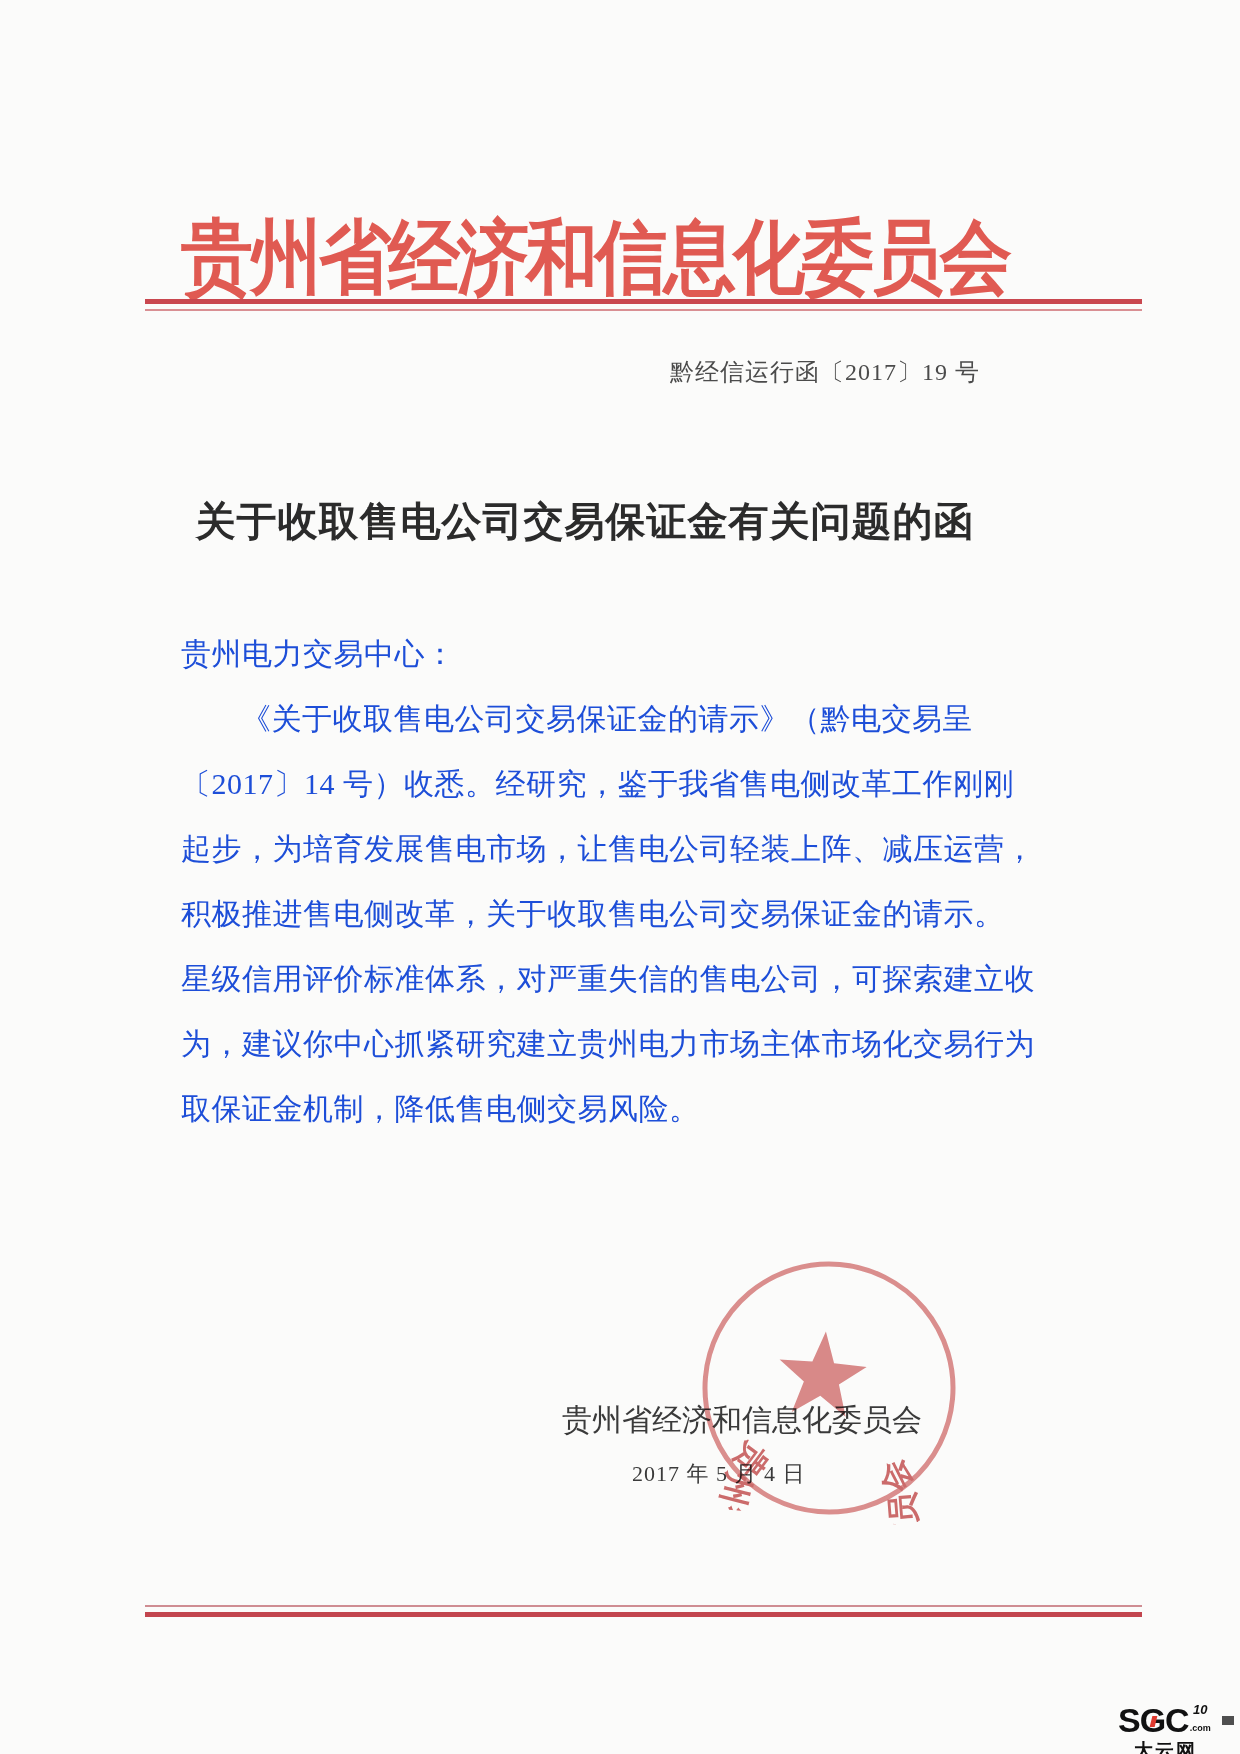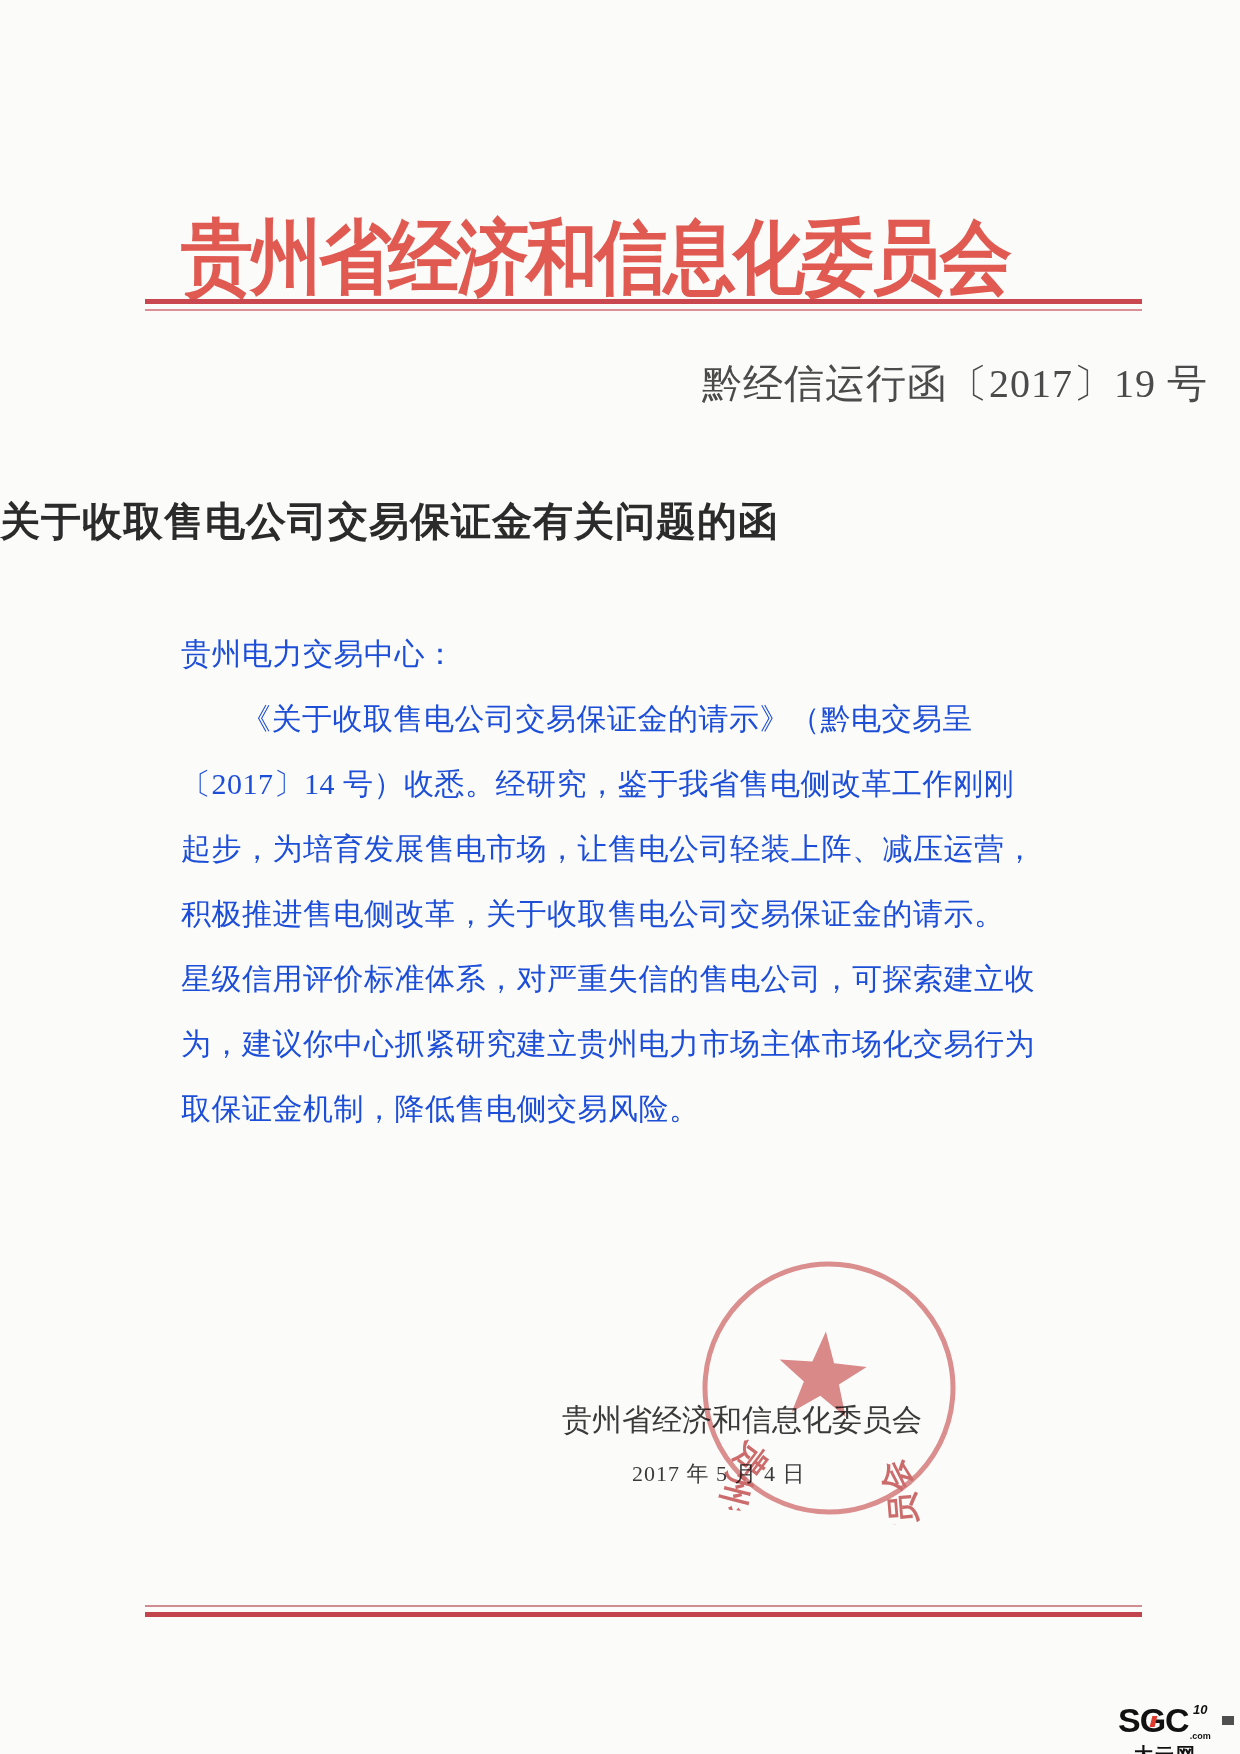--- a/index.html
+++ b/index.html
@@ -16,26 +16,26 @@
     left:0;top:204px;width:1190px;text-align:center;
     font-size:72px;font-weight:bold;letter-spacing:-3px;
     color:#e05a52;white-space:nowrap;
     transform:scaleY(1.12);transform-origin:top center;
   }
   .rule-top{left:145px;top:299px;width:997px;}
   .rule-top .thick{height:5px;background:#c9474f;}
   .rule-top .thin{height:2px;background:#d98f93;margin-top:5px;}
 
   .doc-number{
-    left:702px;top:356px;font-size:40px;color:#4b4b4b;
+    left:670px;top:356px;font-size:24px;color:#4b4b4b;
     letter-spacing:1px;white-space:nowrap;
   }
 
   .doc-title{
-    left:0;top:494px;width:1170px;
+    left:0;top:494px;width:1170px;text-align:center;
     font-size:40px;font-weight:bold;color:#2b2b2b;
     letter-spacing:1px;white-space:nowrap;
   }
 
   
   .body-block{left:181px;top:621px;width:815px;color:#1d4ed8;}
   .body-block .line{
     height:65px;line-height:65px;font-size:30px;
     white-space:nowrap;letter-spacing:0.5px;
   }
@@ -68,21 +68,21 @@
     font-family:"Liberation Sans","DejaVu Sans",sans-serif;color:#111;
   }
   .wm-row{position:relative;white-space:nowrap;line-height:1;}
   .wm-brand{font-size:34px;font-weight:900;letter-spacing:-1px;}
   .wm-accent{
     position:absolute;left:33px;top:13px;width:5px;height:11px;
     background:#e03a2f;transform:skewX(-14deg);
   }
   .wm-supcol{display:inline-block;vertical-align:top;margin-left:1px;}
   .wm-sup{display:block;font-size:13px;font-weight:800;font-style:italic;line-height:1;text-align:center;}
-  .wm-com{display:block;font-size:9px;font-weight:700;line-height:1;margin-top:16px;}
+  .wm-com{display:block;font-size:9px;font-weight:700;line-height:1;margin-top:8px;}
   .wm-site{font-size:19px;font-weight:800;letter-spacing:2px;margin-left:16px;margin-top:1px;}
 
   .edge-artifact{
     left:1222px;top:1716px;width:12px;height:9px;background:#4f4f4f;
   }
 </style>
 </head>
 <body>
 
 <div class="abs org-header">贵州省经济和信息化委员会</div>

